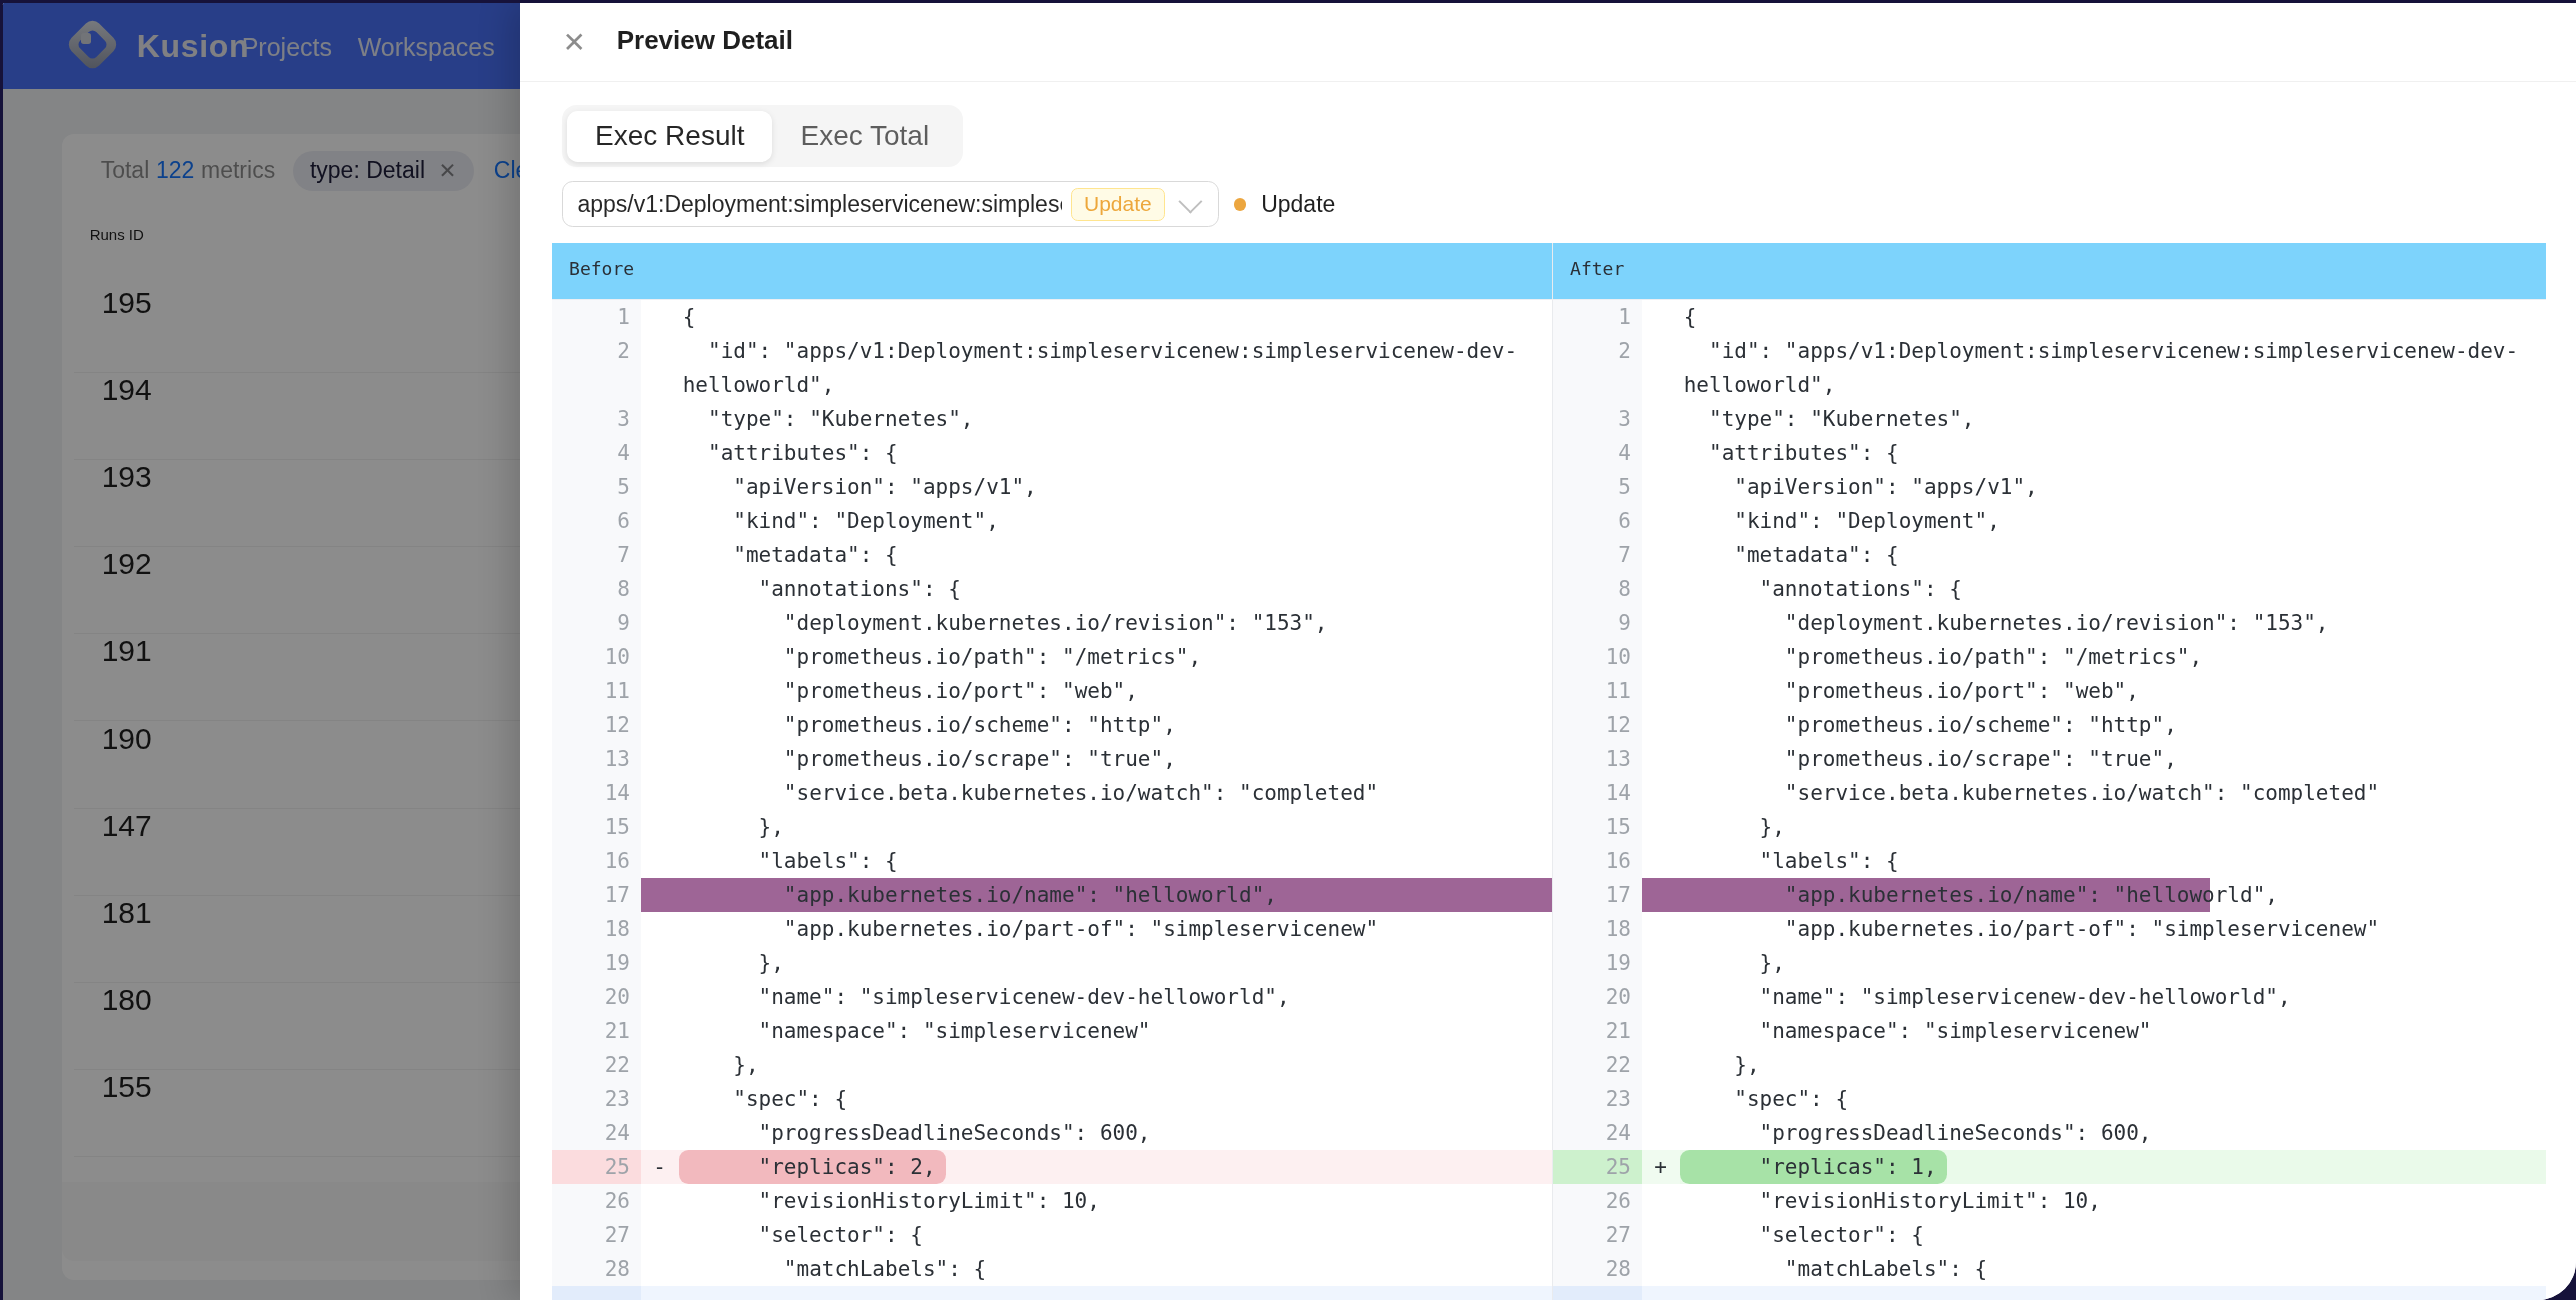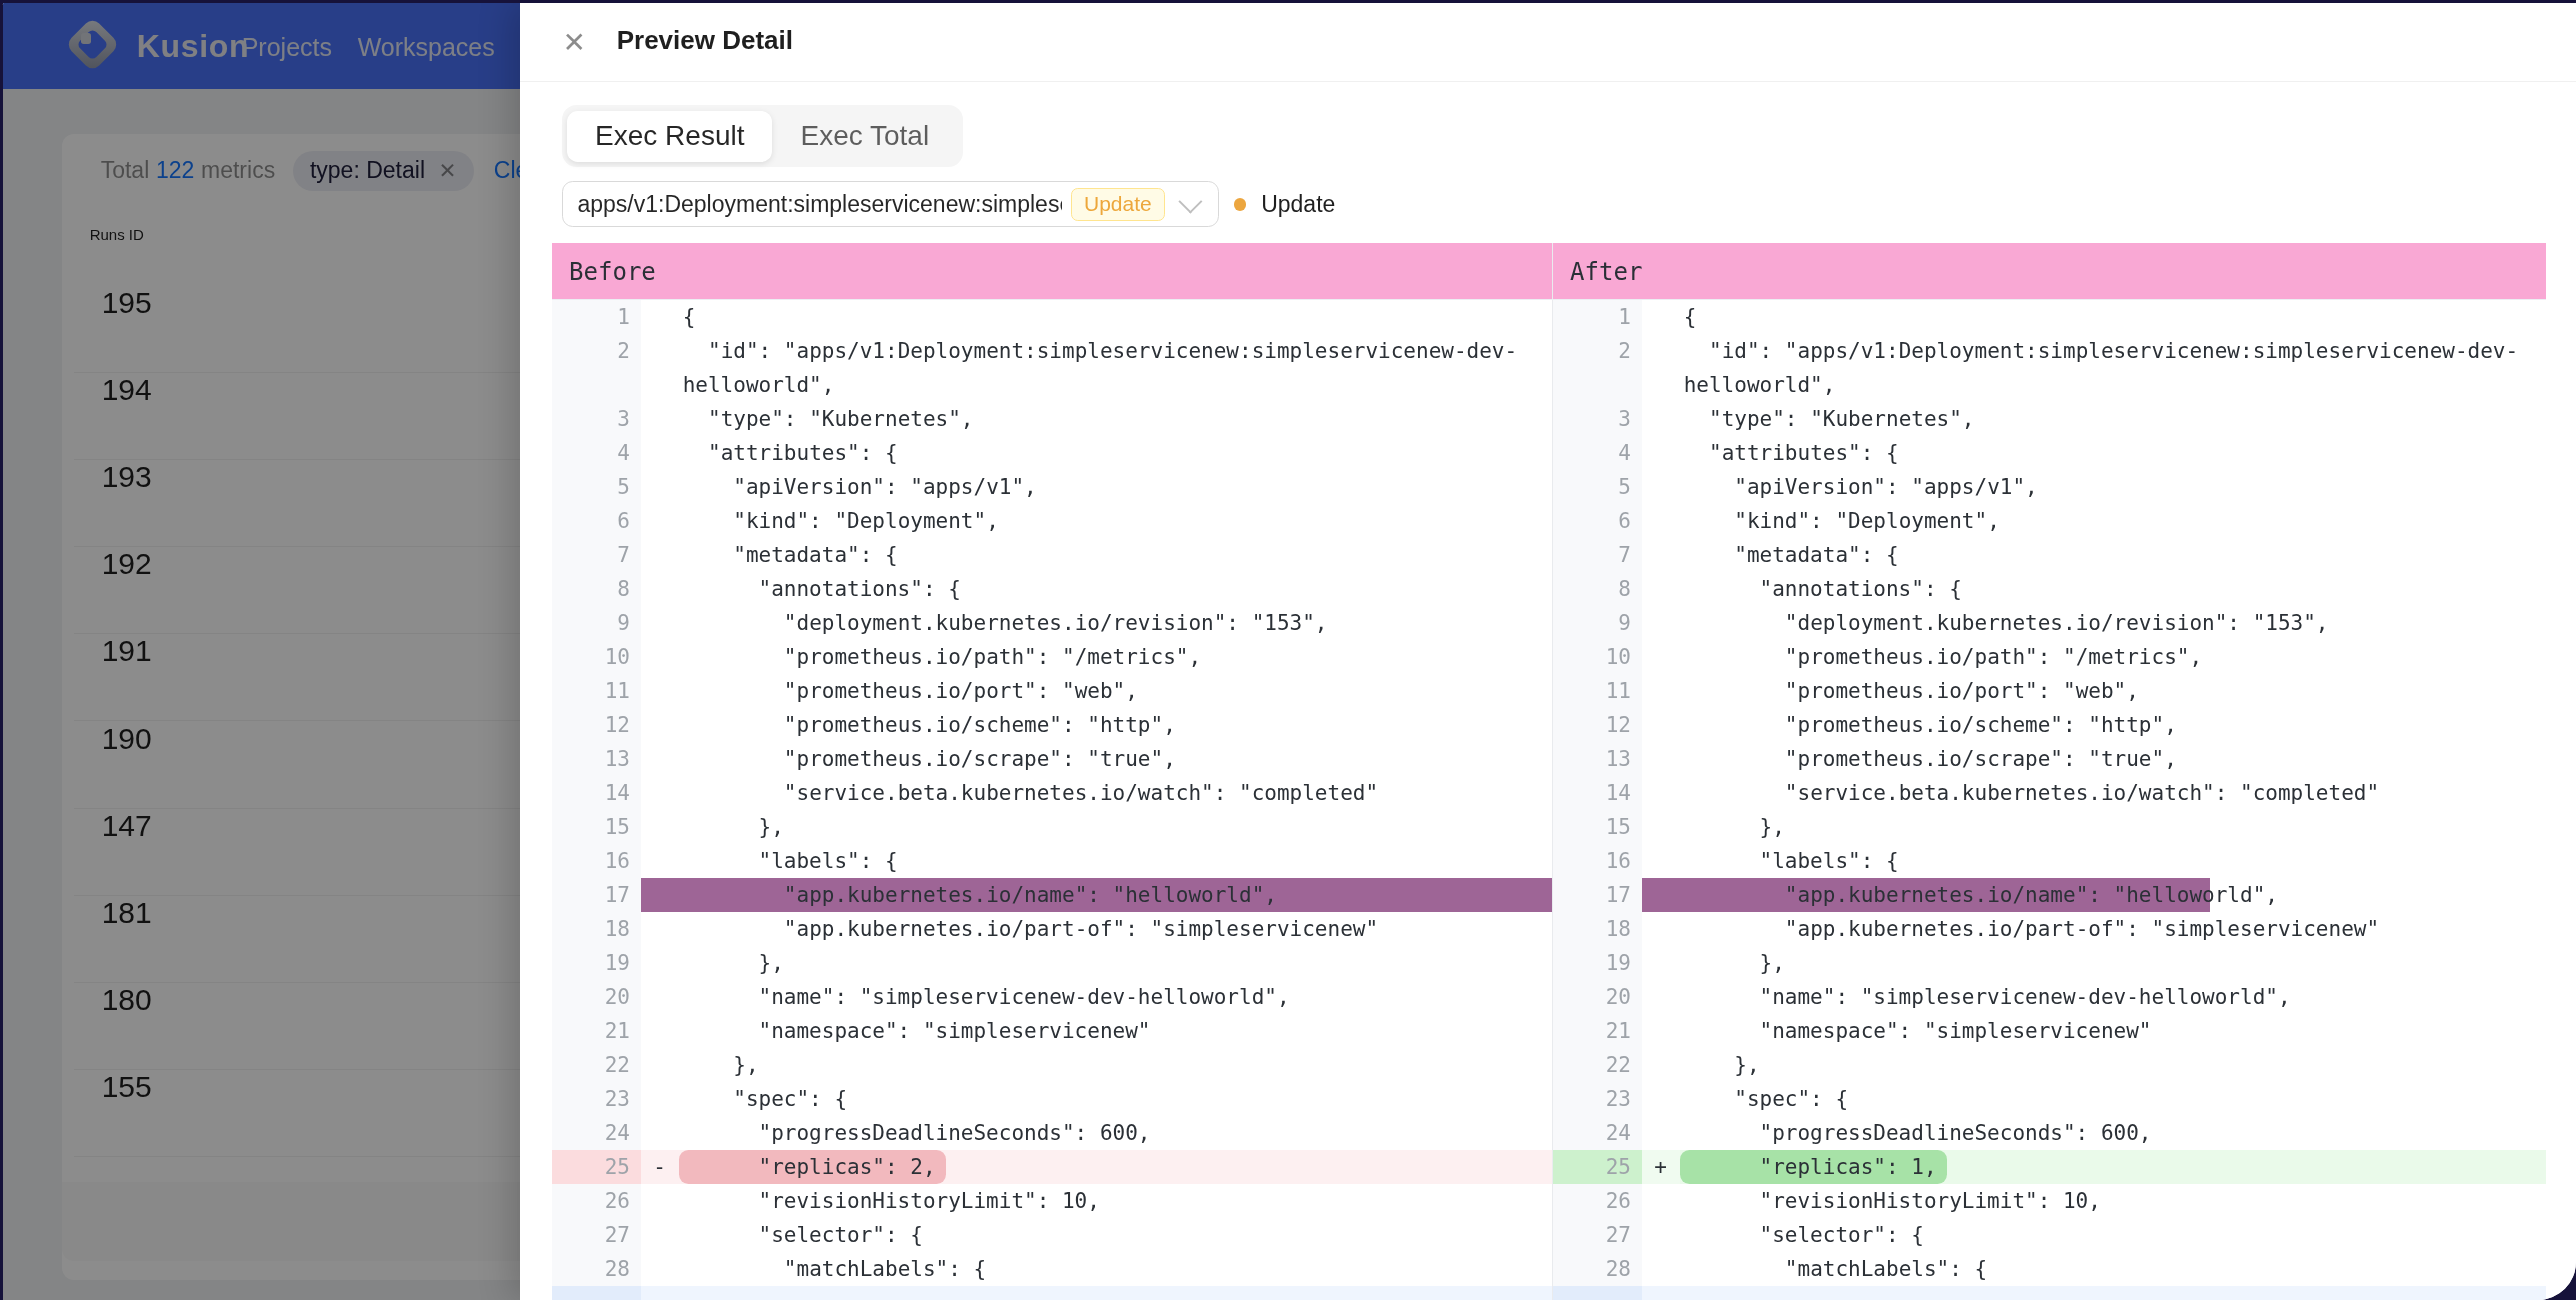--- a/index.html
+++ b/index.html
@@ -57,22 +57,22 @@
   .warn-tag{flex:none;background:#fffbe6;border:1.3px solid #ffe58f;border-radius:6.7px;color:#eda73b;
     font-size:21px;padding:3.4px 12px;margin-left:9.4px;}
   .chevron{flex:none;width:14.8px;height:14.8px;margin:0 4px 5.4px 17.4px;border-right:2px solid #bfbfbf;
     border-bottom:2px solid #bfbfbf;transform:rotate(45deg);}
   .status{position:absolute;left:714px;top:178px;height:46px;display:flex;align-items:center;}
   .status-dot{width:12.7px;height:12.7px;border-radius:50%;background:#eca63f;}
   .status-label{margin-left:14.8px;font-size:23px;color:rgba(0,0,0,0.88);}
 
   
   .diff{position:absolute;left:32px;top:240px;width:1994px;bottom:0;overflow:hidden;background:#fff;}
-  .diff-head{display:flex;height:56px;background:#f9a8d4;border-bottom:0.7px solid #eceff3;
-    font-family:"DejaVu Sans Mono",monospace;font-size:24px;color:#2a2f36;}
+  .diff-head{display:flex;height:56px;background:#7dd3fc;border-bottom:0.7px solid #eceff3;
+    font-family:"DejaVu Sans Mono",monospace;font-size:18px;color:#2a2f36;}
   .diff-head .h-cell{box-sizing:border-box;padding:14.8px 0 0 17.4px;}
   .h-left{width:1001px;border-right:0.7px solid #e9ebee;}
   .h-right{flex:1;}
   .diff-body{display:flex;}
   .pane{width:1001px;box-sizing:border-box;}
   .pane.right{width:993px;}
   .pane.left{border-right:0.7px solid #e9ebee;}
   .drow{display:flex;align-items:stretch;}
   .gut{flex:none;width:89px;box-sizing:border-box;text-align:right;padding-right:10.7px;background:#f8f9fb;
     font-family:"DejaVu Sans Mono",monospace;font-size:21px;line-height:34px;color:#9ea3a9;}

